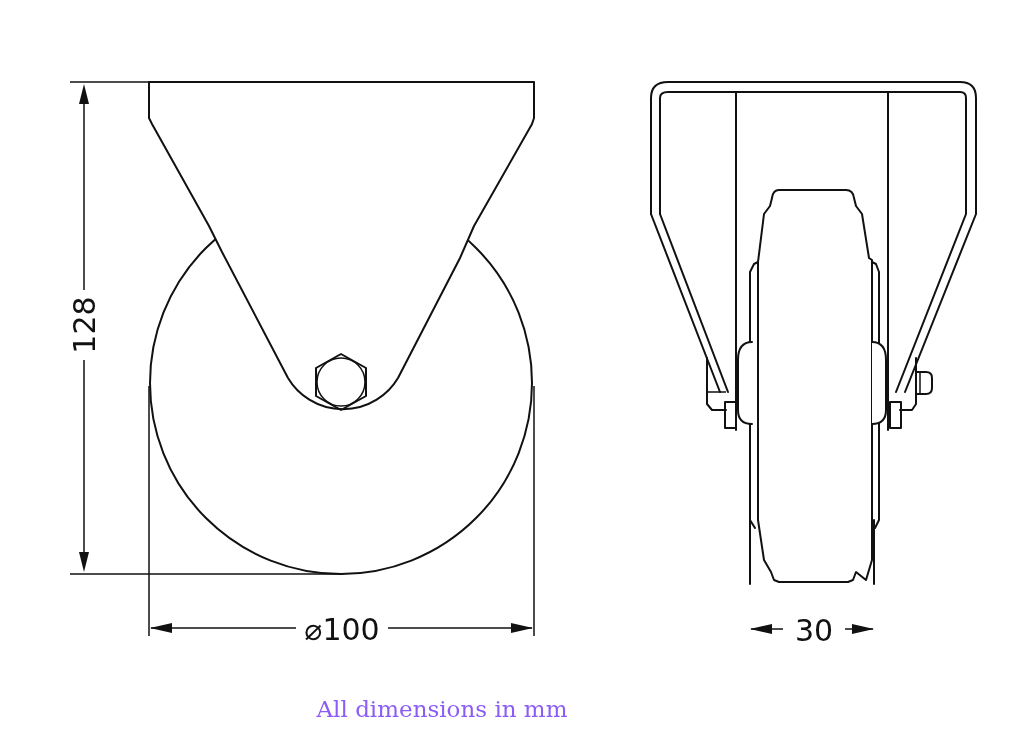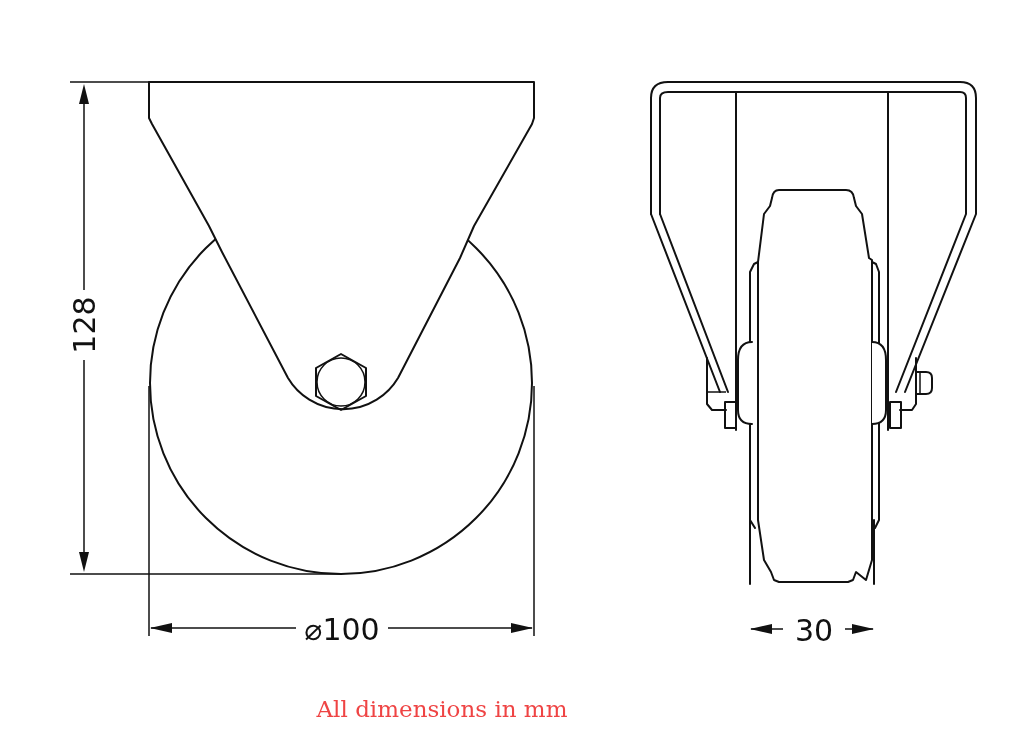--- a/index.html
+++ b/index.html
@@ -4,21 +4,21 @@
 <style>
   html, body { margin: 0; padding: 0; background: #ffffff; }
   body { width: 1024px; height: 738px; position: relative; overflow: hidden; }
   #drawing { position: absolute; left: 0; top: 0; width: 1024px; height: 738px; }
   .ln { fill: none; stroke: #111; stroke-width: 2; stroke-linejoin: round; stroke-linecap: round; }
   .thin { fill: none; stroke: #111; stroke-width: 1.5; }
   .arrow { fill: #111; stroke: none; }
   .dimtext { font-family: "DejaVu Sans", sans-serif; font-size: 30px; fill: #111; }
   .caption {
     position: absolute; left: 0; width: 884px; top: 696px; text-align: center;
-    font-family: "DejaVu Serif", serif; font-size: 23px; color: #ef4444;
+    font-family: "DejaVu Serif", serif; font-size: 23px; color: #8b5cf6;
   }
 </style>
 </head>
 <body>
 
 <svg id="drawing" viewBox="0 0 1024 738" xmlns="http://www.w3.org/2000/svg">
 
   <g>
 
     <circle class="ln" cx="341" cy="383" r="191"></circle>

